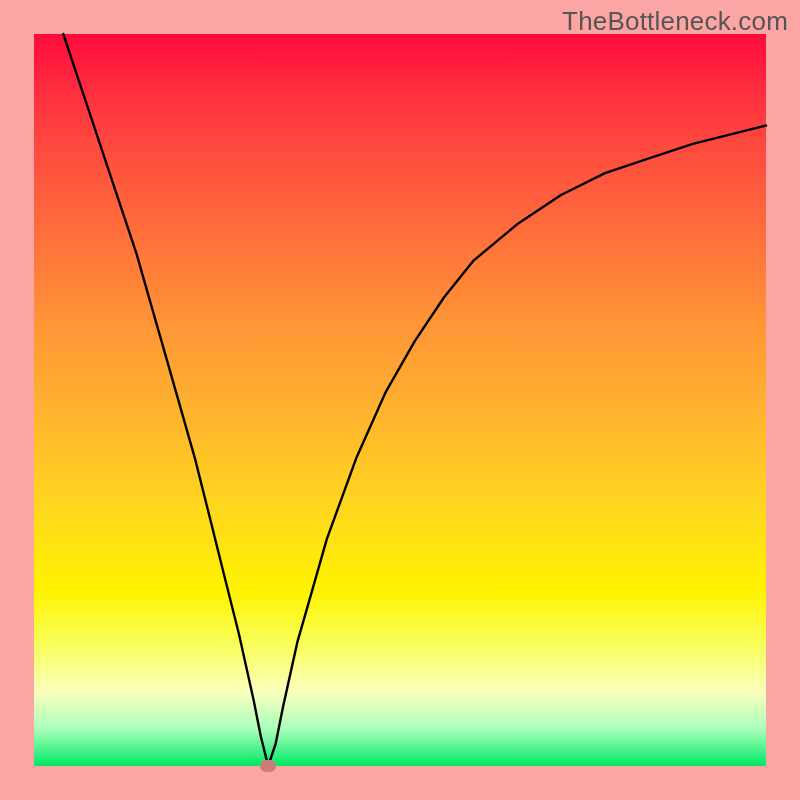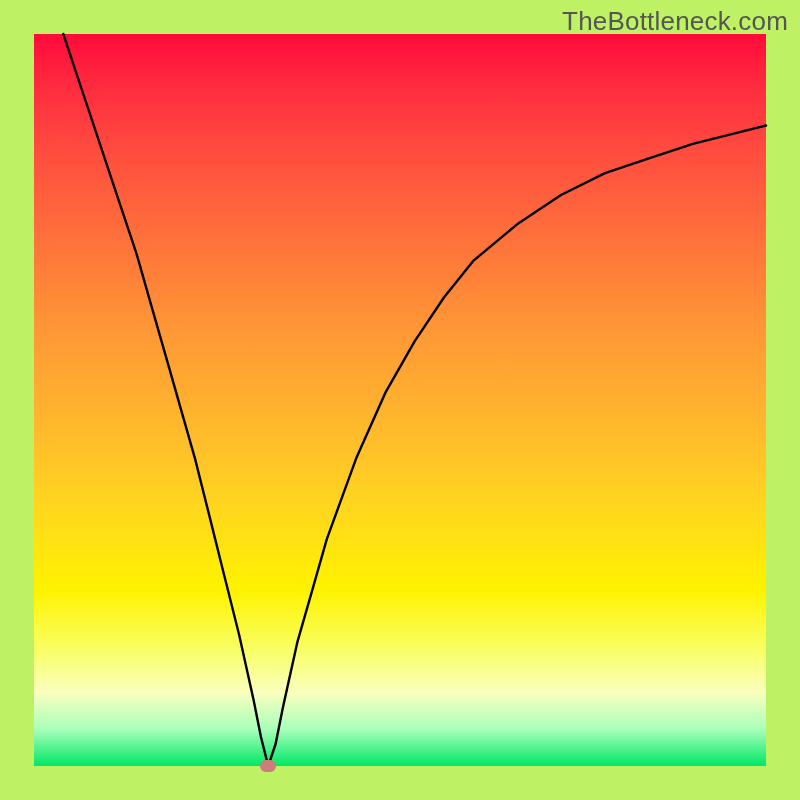--- a/index.html
+++ b/index.html
@@ -10,21 +10,21 @@
     background: #000;
     overflow: hidden;
     font-family: Arial, Helvetica, sans-serif;
   }
   .frame {
     position: absolute;
     left: 0;
     top: 0;
     width: 800px;
     height: 800px;
-    background: #bef264;
+    background: #fca5a5;
   }
   .plot-area {
     position: absolute;
     left: 34px;
     top: 34px;
     width: 732px;
     height: 732px;
     
     background: linear-gradient(
       to bottom,

